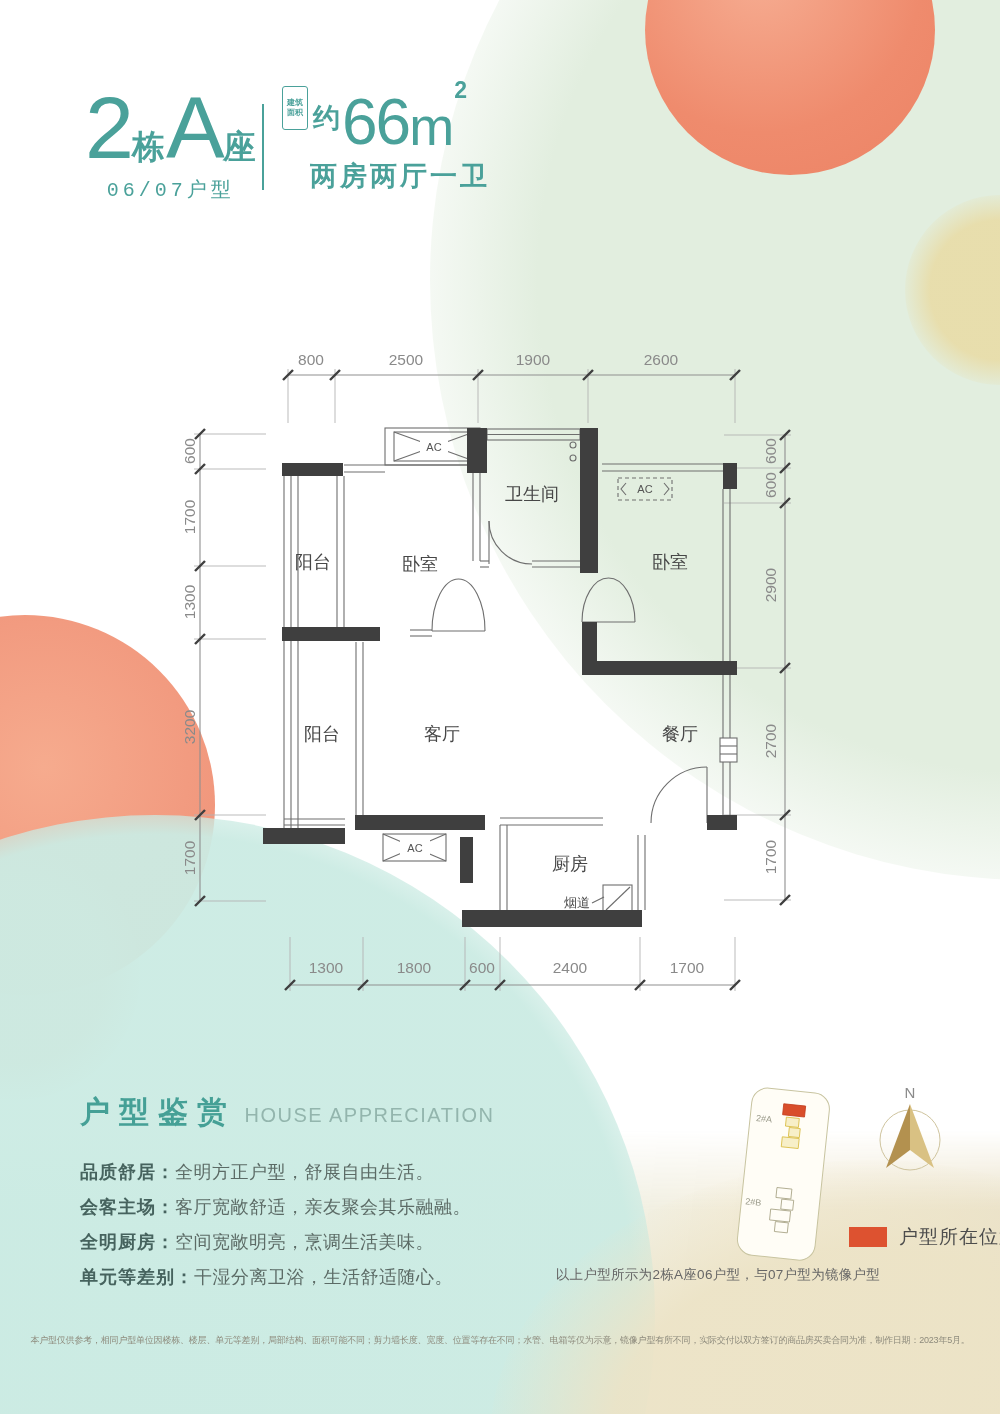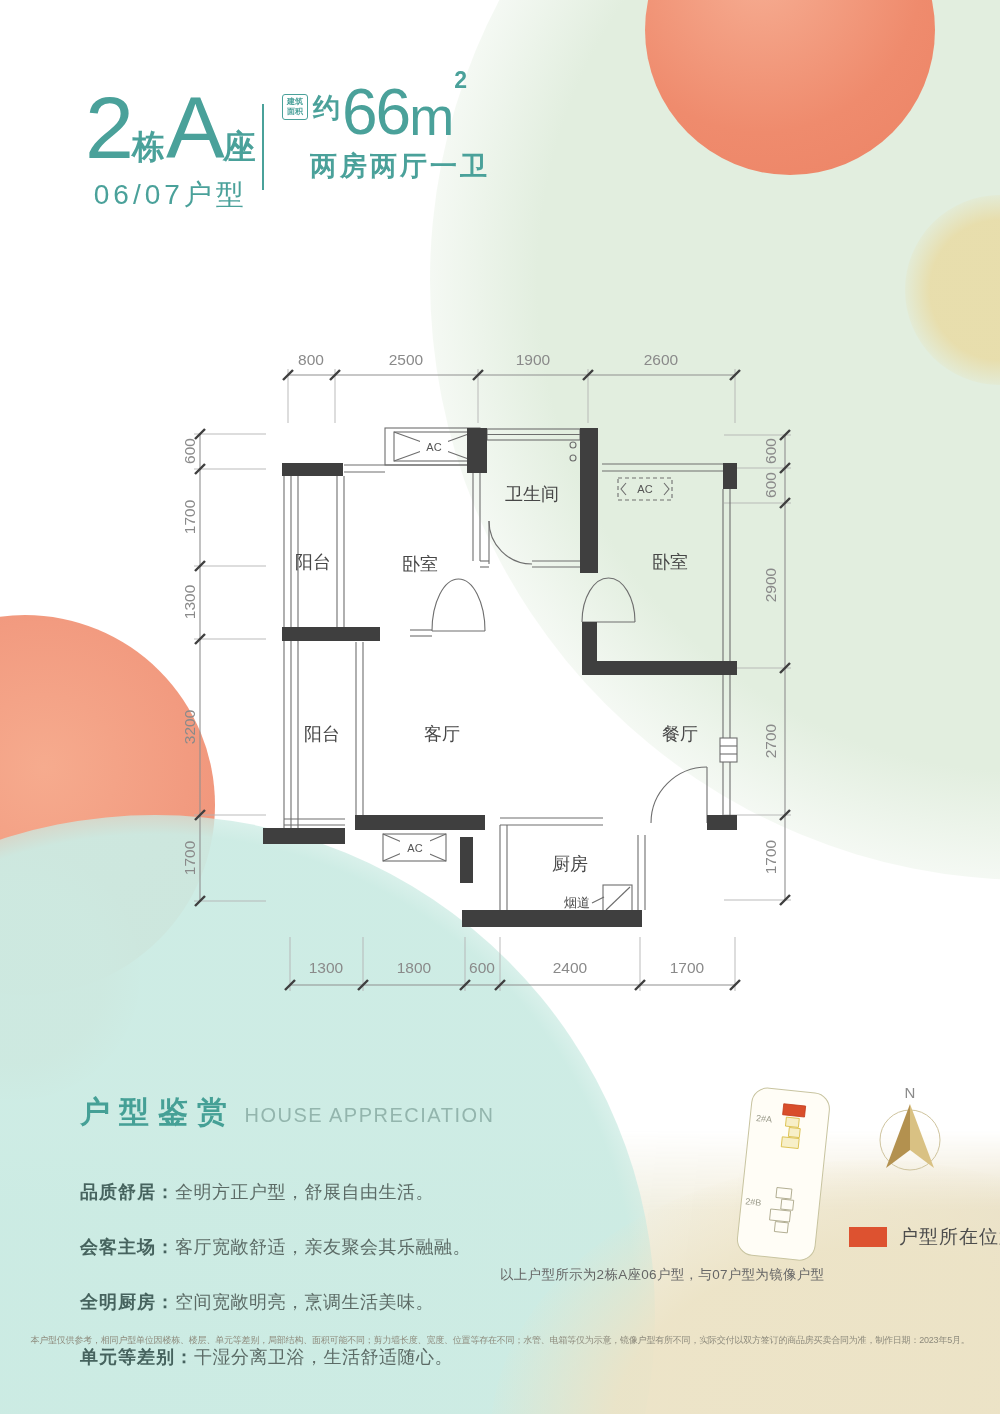--- a/index.html
+++ b/index.html
@@ -25,50 +25,50 @@
   .deco-cream-br{left:490px;top:1160px;width:760px;height:560px;
         background:radial-gradient(ellipse,rgba(236,227,198,.92) 48%,rgba(236,227,198,0) 72%);}
 
   .content{position:absolute;inset:0;z-index:2;}
 
   
   .header{position:absolute;left:85px;top:84px;color:#4AA19A;}
   .h-left{position:absolute;left:0;top:0;white-space:nowrap;text-align:center;}
   .h-big{font-size:88px;line-height:1;font-weight:400;letter-spacing:-2px;}
   .h-small{font-size:33px;font-weight:600;letter-spacing:1px;}
-  .h-sub{font-size:28px;letter-spacing:4px;margin-top:4px;font-weight:400;}
+  .h-sub{font-size:20px;letter-spacing:4px;margin-top:4px;font-weight:400;font-family:Liberation Mono, monospace;}
   .h-divider{position:absolute;left:177px;top:20px;width:2px;height:86px;background:#4AA19A;}
   .h-right{position:absolute;left:197px;top:2px;white-space:nowrap;}
   .h-area-row{display:flex;align-items:flex-end;}
   .seal{width:24px;border:1px solid #4AA19A;border-radius:3px;font-size:8px;line-height:1.25;
-        text-align:center;padding:2px 0;margin:0 5px 18px 0;font-weight:700;}
+        text-align:center;padding:11px 0;margin:0 5px 18px 0;font-weight:700;}
   .seal span{display:block;}
   .approx{font-size:27px;font-weight:600;margin:0 2px 12px 0;}
   .area-num{font-size:64px;line-height:.82;font-weight:400;letter-spacing:-2px;}
   .area-unit{font-size:54px;line-height:.8;font-weight:400;}
   .area-exp{font-size:23px;font-weight:600;position:relative;top:-44px;}
   .h-sub2{font-size:27px;letter-spacing:3px;margin-top:10px;margin-left:28px;font-weight:700;}
 
   .plan-svg{position:absolute;left:180px;top:325px;width:640px;height:680px;}
 
   
   .appre-title{position:absolute;left:80px;top:1092px;white-space:nowrap;}
   .t-cn{font-size:30px;font-weight:700;color:#45A096;letter-spacing:9px;}
   .t-en{font-size:20px;color:#93b5ad;letter-spacing:1.5px;margin-left:4px;font-weight:400;}
   .points{position:absolute;left:80px;top:1160px;}
-  .point{height:35px;font-size:18px;white-space:nowrap;margin-top:20px;}
+  .point{height:35px;font-size:18px;white-space:nowrap;}
   .p-label{font-weight:700;color:#46635e;letter-spacing:1px;}
   .p-text{color:#5c6b66;letter-spacing:.5px;}
 
   
   .locator-svg{position:absolute;left:720px;top:1078px;width:250px;height:200px;}
   .legend{position:absolute;left:806px;top:1224px;display:flex;align-items:center;padding-left:43px;}
   .legend-swatch{width:38px;height:20px;background:#DD5230;margin-right:12px;}
   .legend-label{font-size:19px;color:#4c4c4c;letter-spacing:1px;white-space:nowrap;}
-  .caption{position:absolute;left:500px;top:1266px;width:436px;text-align:left;
+  .caption{position:absolute;left:500px;top:1266px;width:436px;text-align:center;
         font-size:13.5px;color:#666;letter-spacing:.3px;white-space:nowrap;}
   .disclaimer{position:absolute;left:20px;top:1334px;width:960px;text-align:center;
         font-size:9px;color:#8e8b7d;letter-spacing:-.2px;white-space:nowrap;}
 </style>
 </head>
 <body>
 
 <div class="page">
 
   <div class="deco deco-green"></div>

